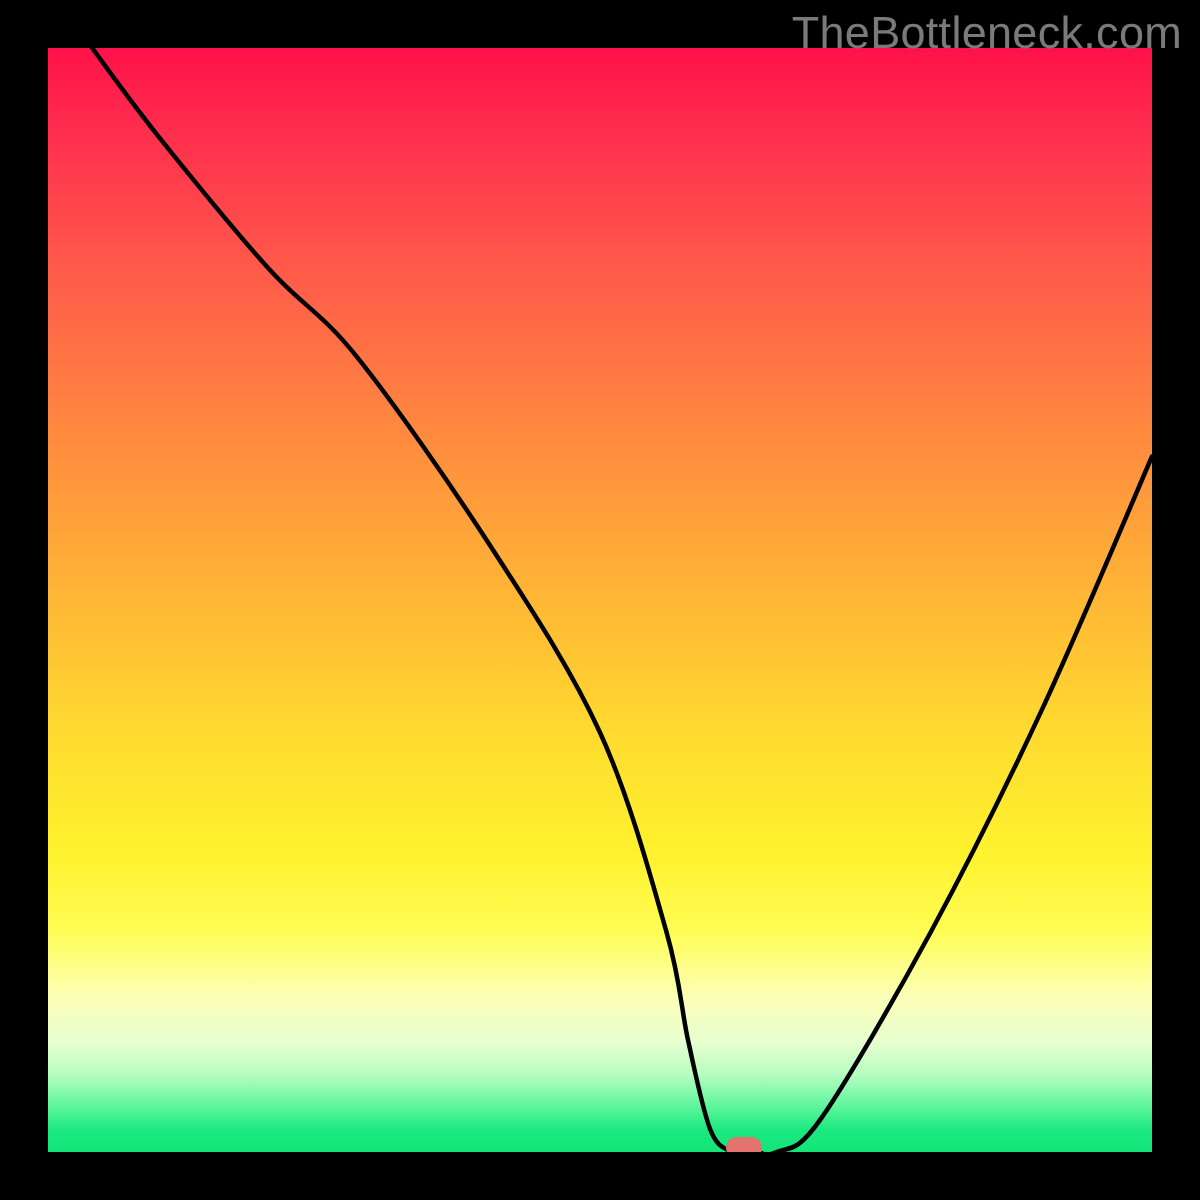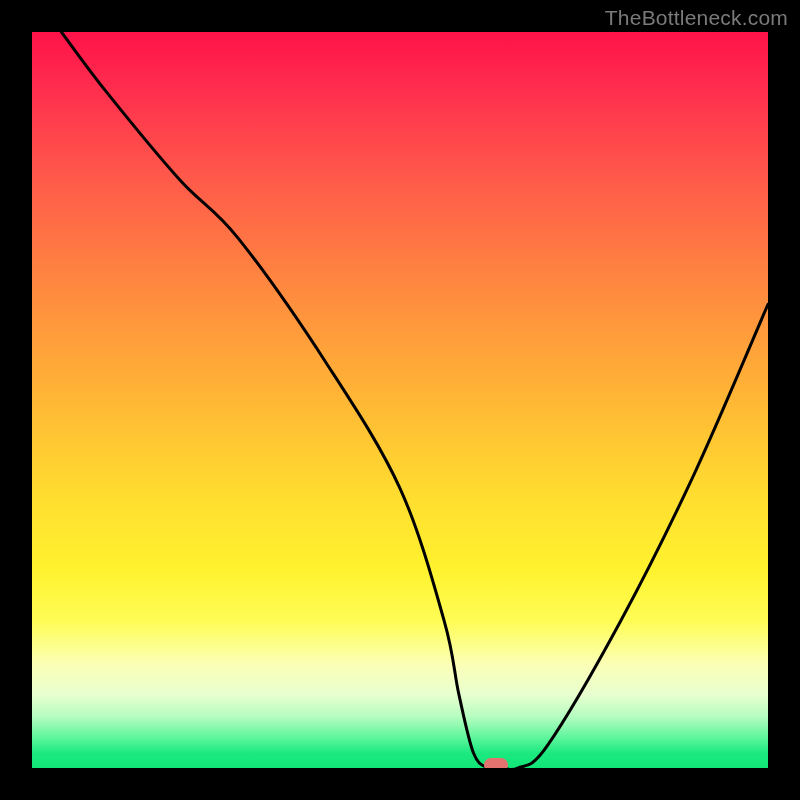--- a/index.html
+++ b/index.html
@@ -9,21 +9,21 @@
     background: #000;
     position: relative;
     font-family: Arial, sans-serif;
     overflow: hidden;
   }
   .watermark {
     position: absolute;
     top: 6px;
     right: 12px;
     color: #7a7a7a;
-    font-size: 21px;
+    font-size: 30px;
     font-weight: 500;
     z-index: 10;
     letter-spacing: 0.2px;
     text-align: right;
   }
   .plot-area {
     position: absolute;
     left: 32px;
     top: 32px;
     width: 736px;

